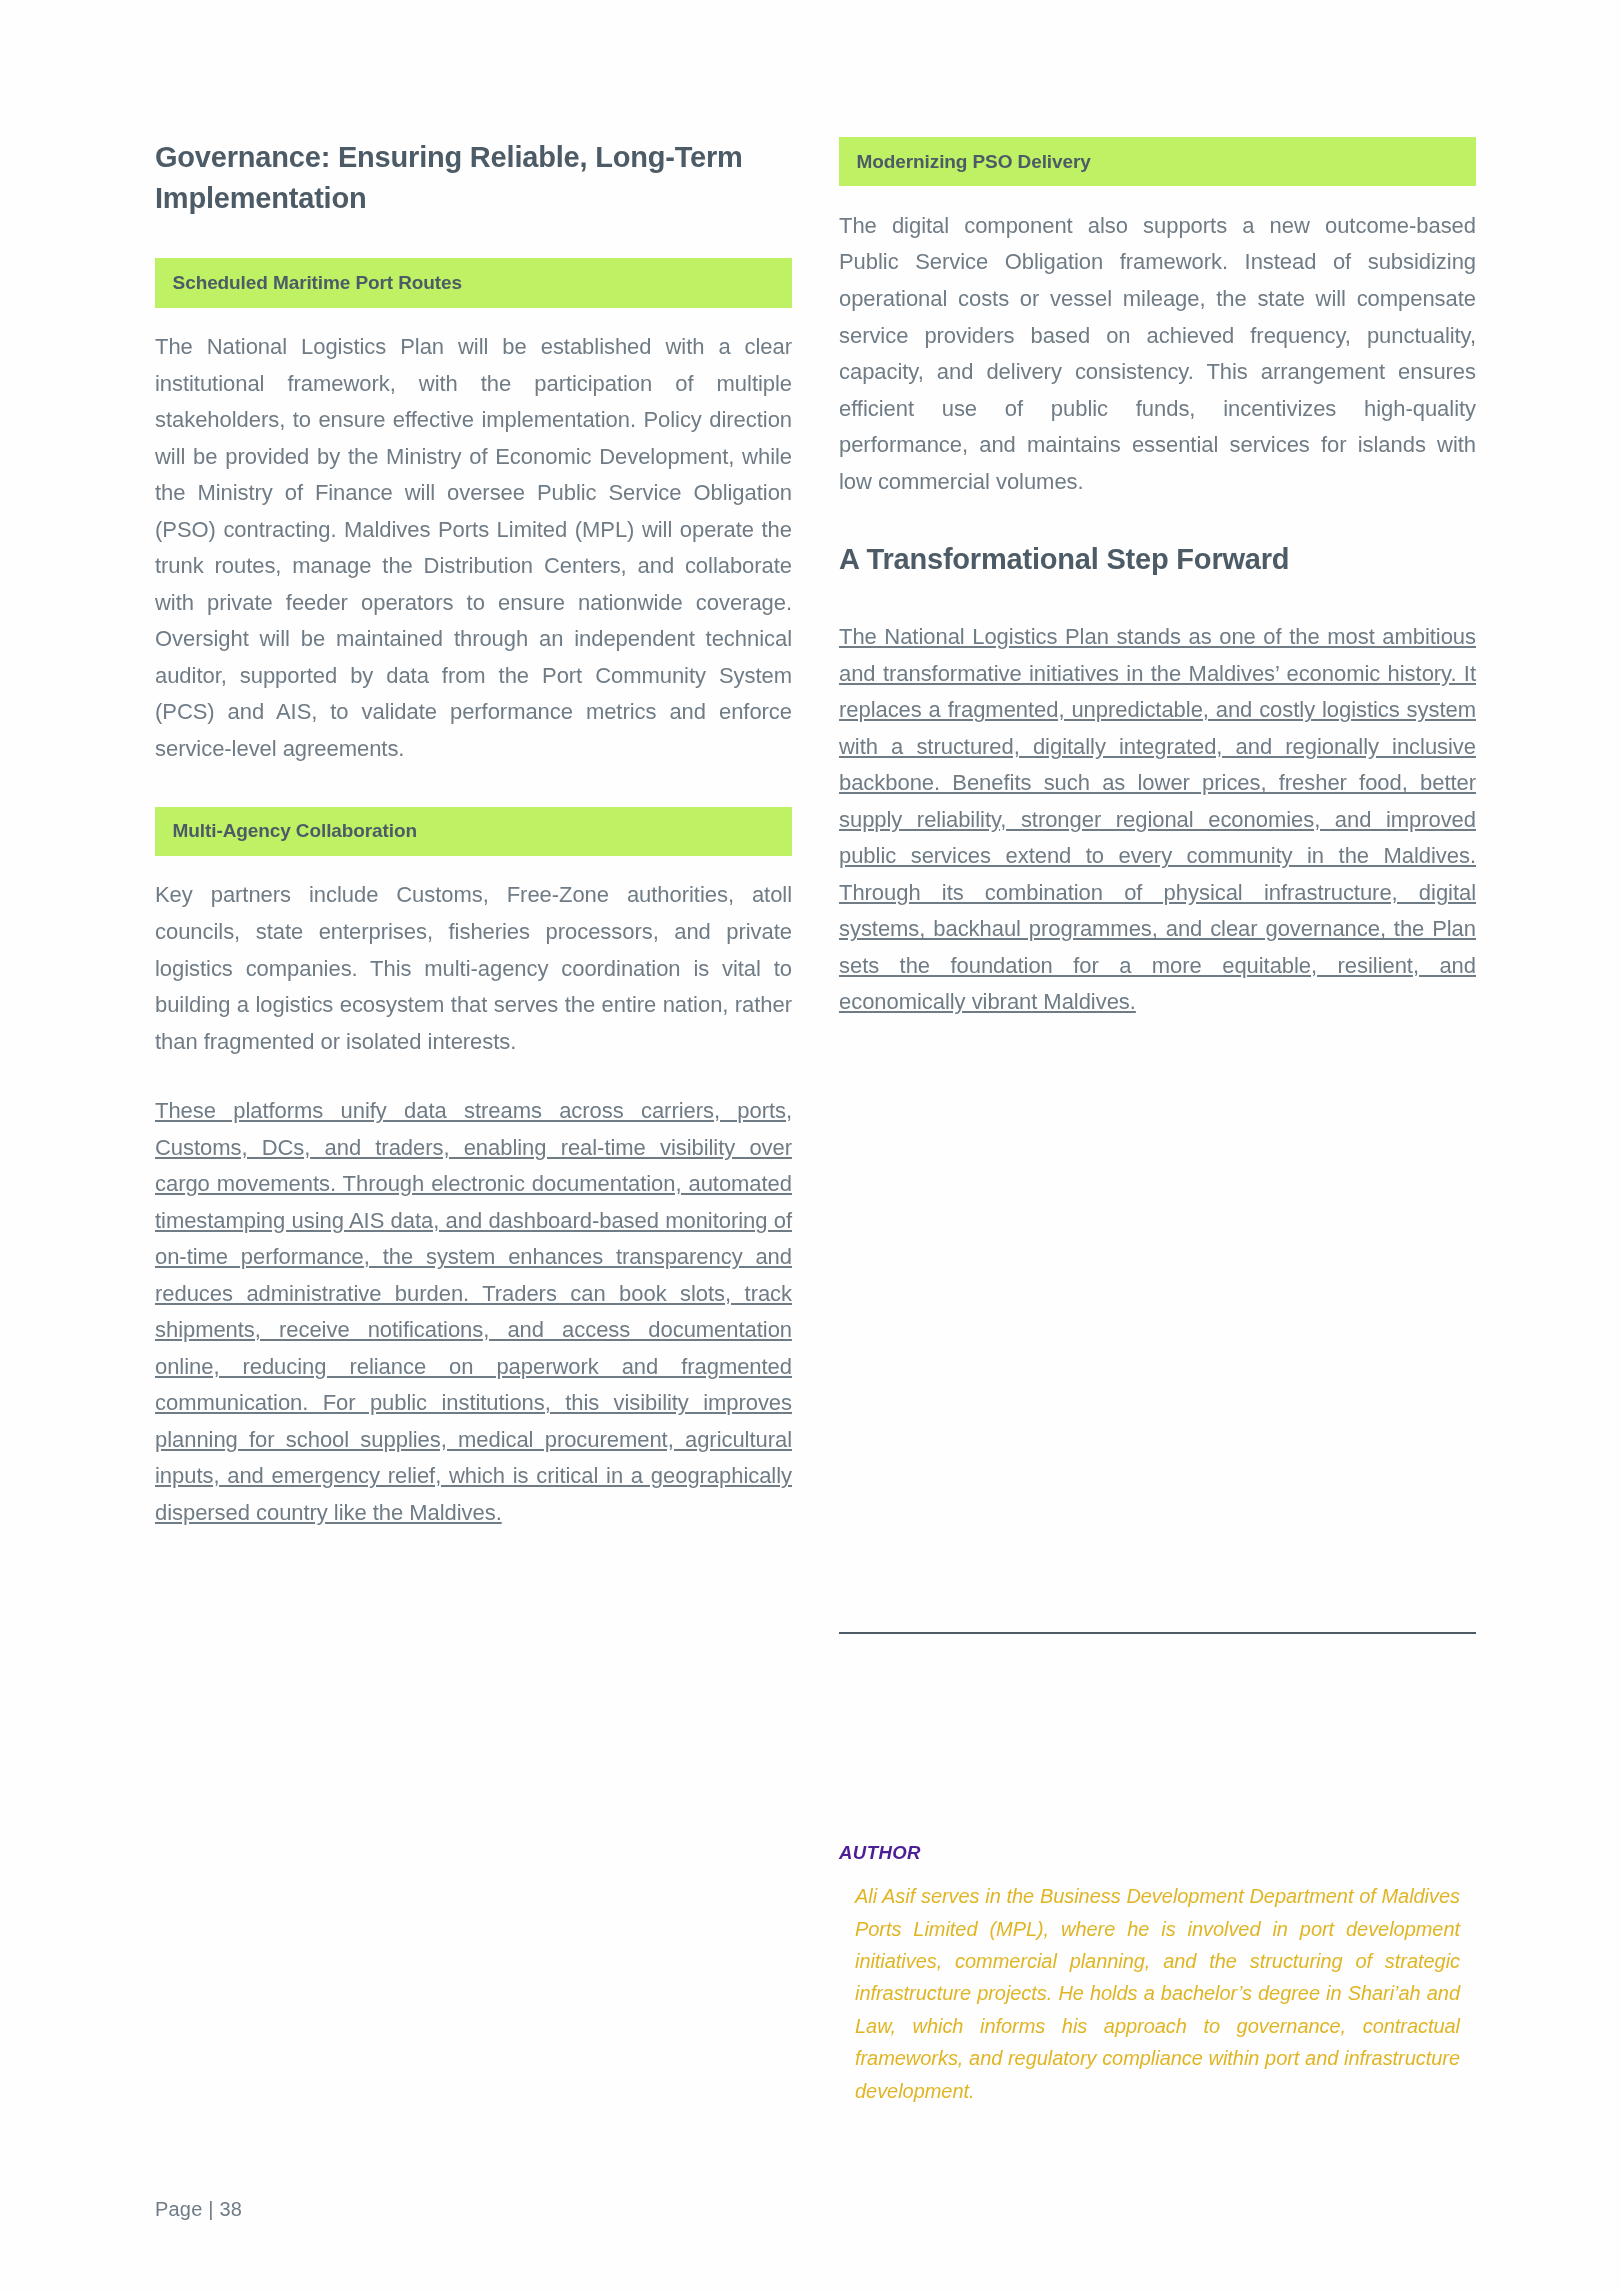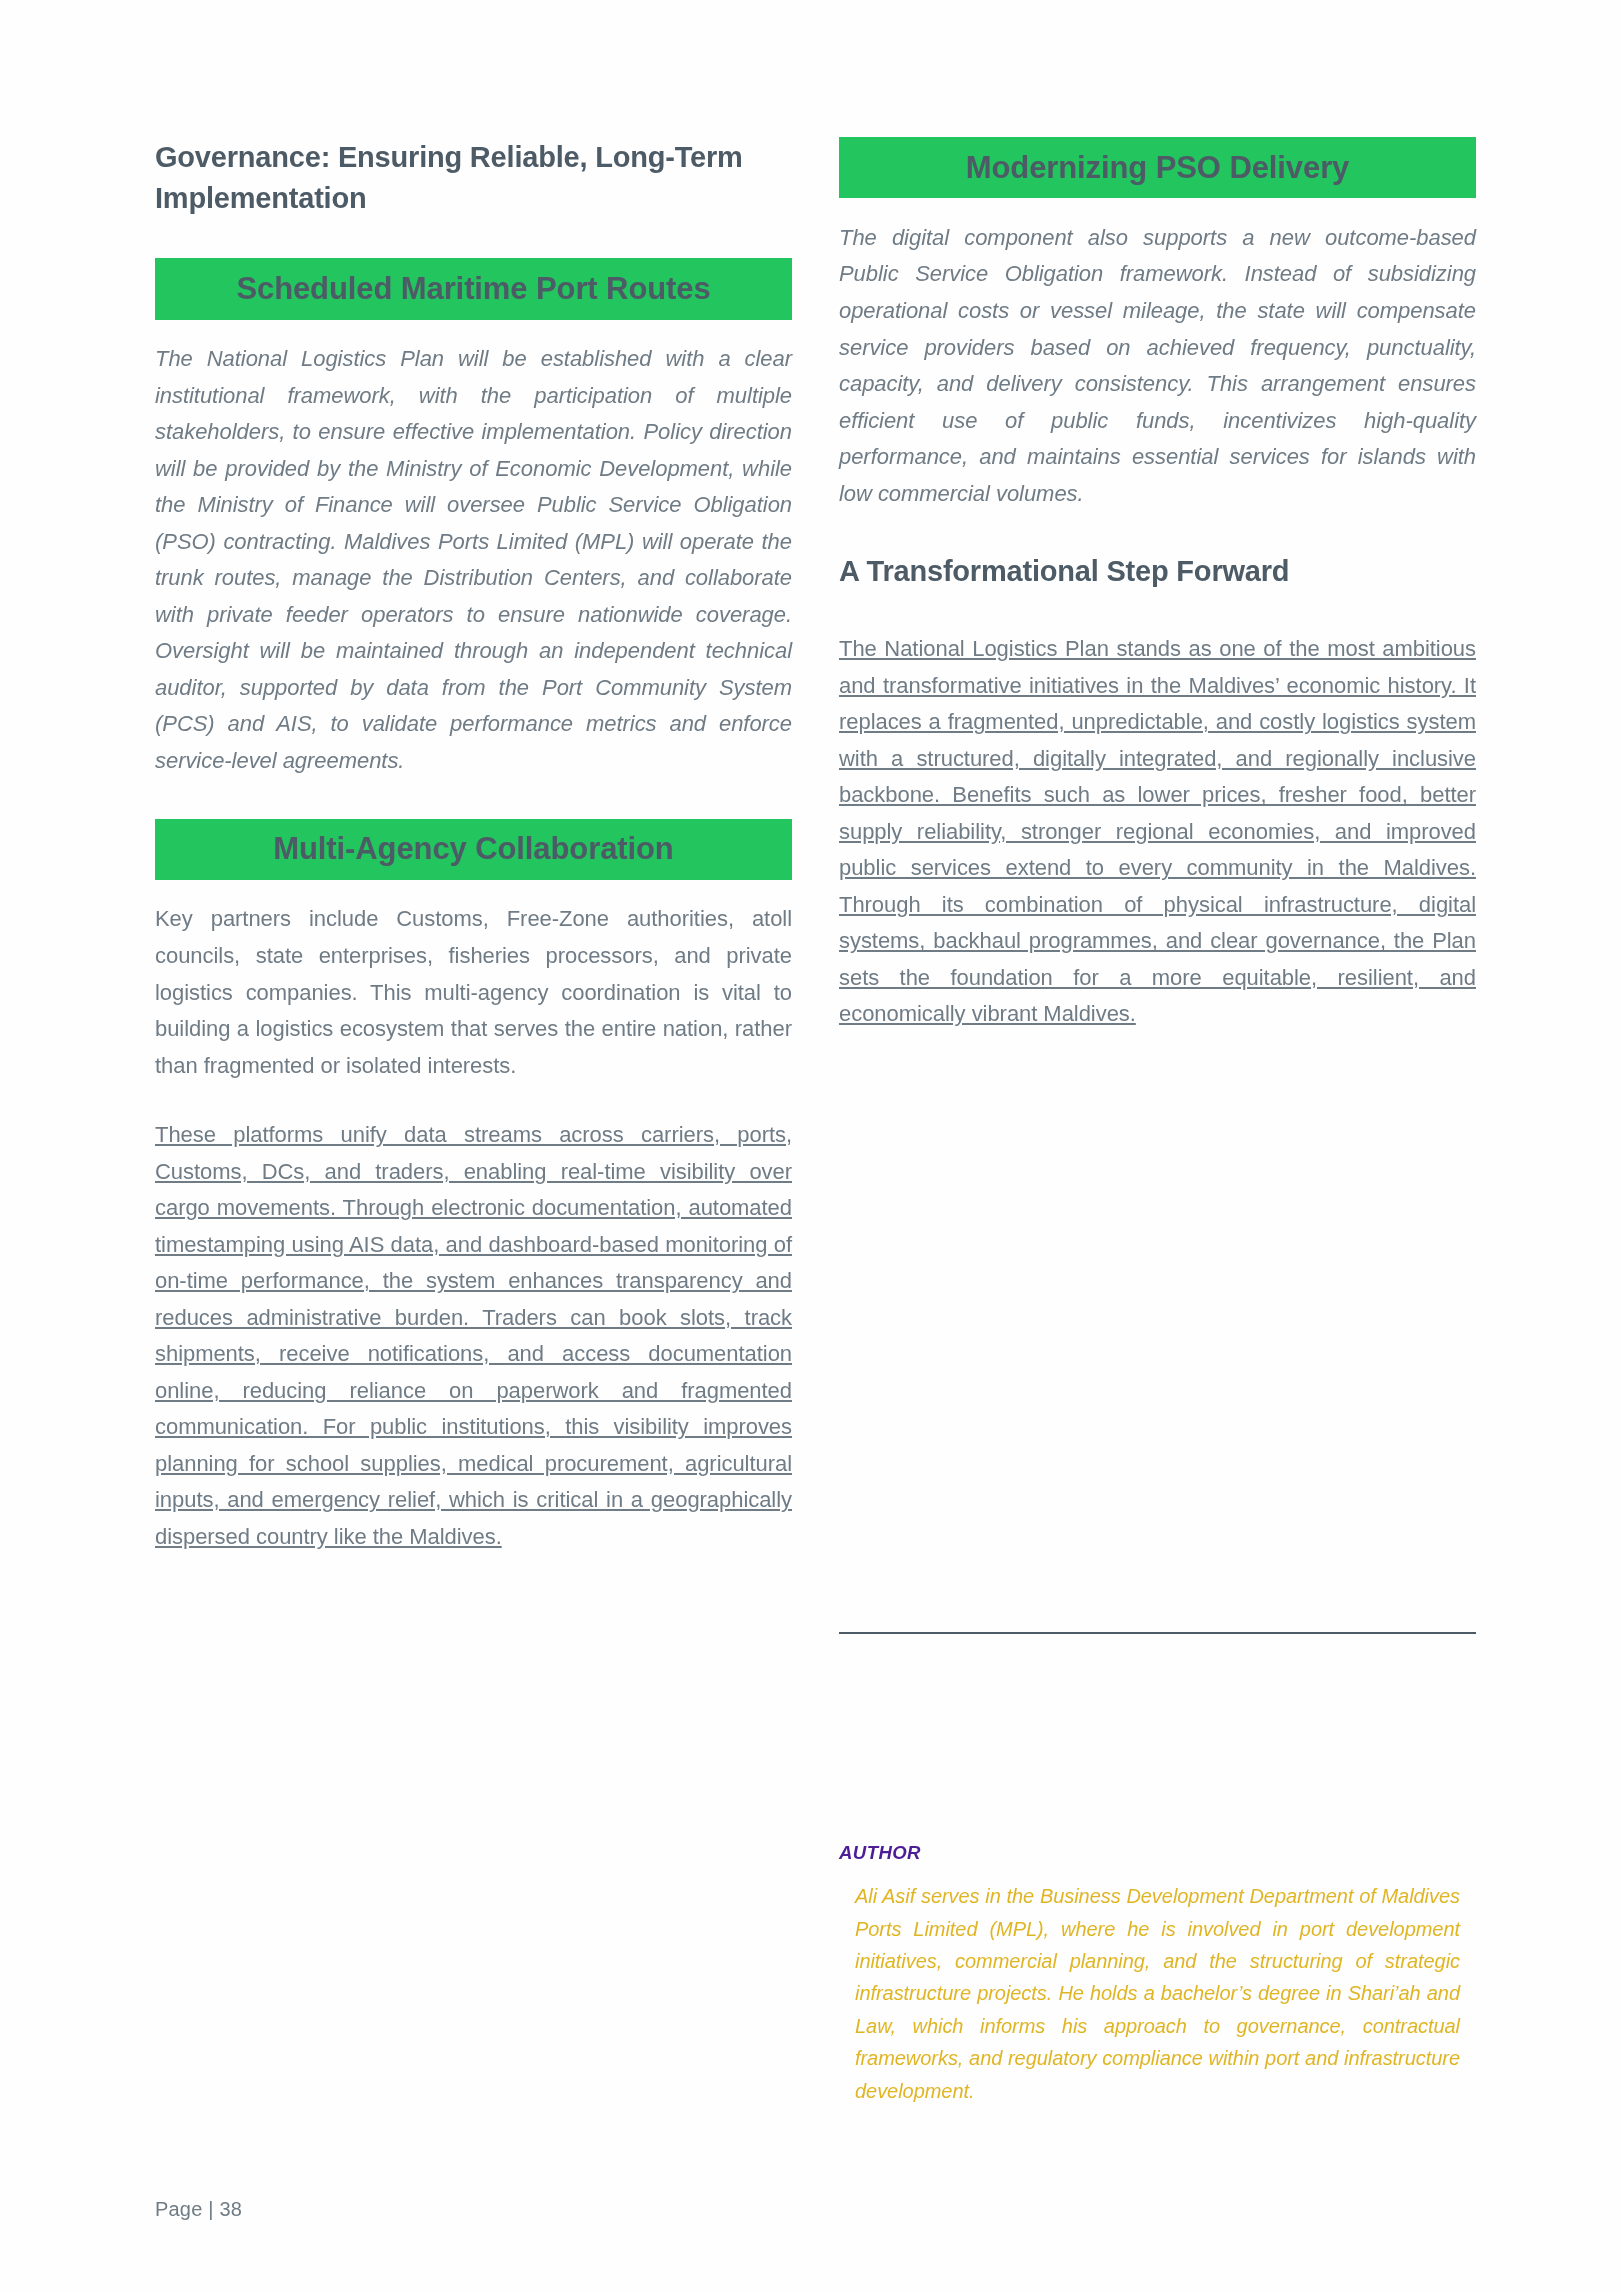--- a/index.html
+++ b/index.html
@@ -48,44 +48,43 @@
     color: #4d5b66;
     margin: 0 0 39px 0;
     letter-spacing: -0.2px;
     font-stretch: condensed;
   }
 
   .major-gap-top { margin-top: 67px; }
 
   
   .bar {
-    background: #22c55e;
+    background: #bef264;
     color: #4d5b66;
-    font-size: 31px;
+    font-size: 19px;
     font-weight: bold;
     line-height: 1;
     padding: 14.7px 17.6px 15.7px 17.6px;
     margin: 0 0 21.6px 0;
     box-sizing: border-box;
     letter-spacing: -0.1px;
-    text-align: center;
   }
 
   
   p.body {
     font-size: 22px;
     line-height: 1.66;
     color: #6f7b85;
     text-align: justify;
     text-justify: inter-word;
     margin: 0 0 33px 0;
     letter-spacing: -0.05px;
   }
   p.body.last { margin-bottom: 0; text-decoration: underline; }
-  p.body.loose { margin-bottom: 39px; font-style: italic; }
+  p.body.loose { margin-bottom: 39px; }
 
   
   .divider {
     width: 100%;
     height: 0;
     border-top: 2px solid #4d5b66;
     margin: 0;
     position: absolute;
     left: 0;
     top: 1495px;

